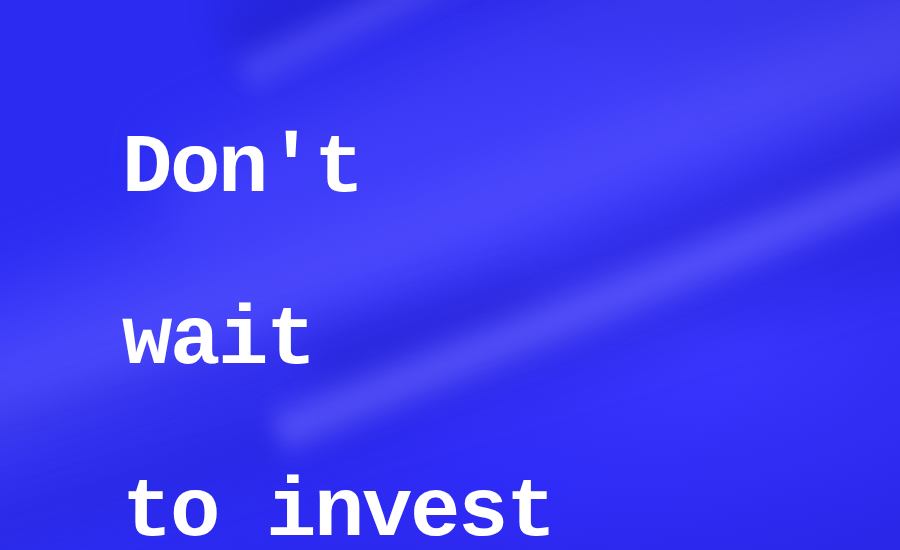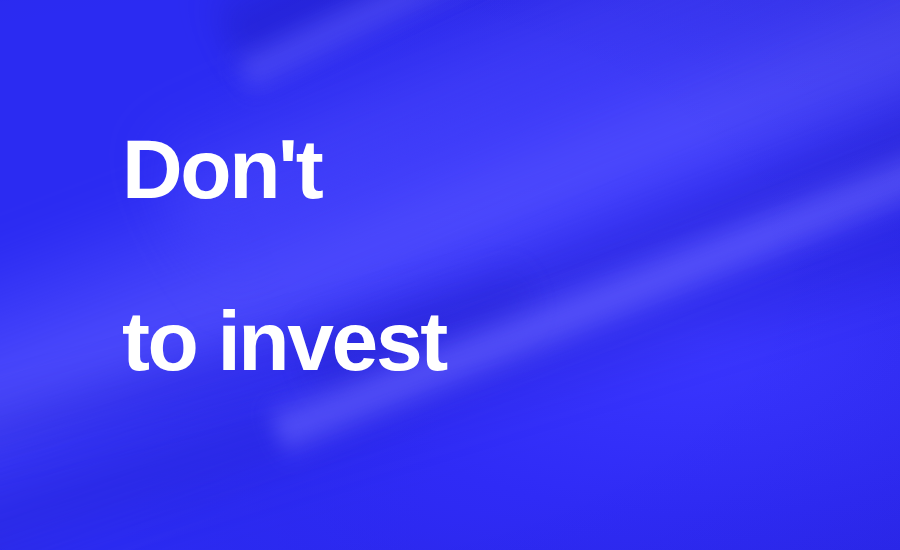--- a/index.html
+++ b/index.html
@@ -1,21 +1,21 @@
 <!DOCTYPE html>
 <html><head>
 <meta charset="utf-8">
 <title>Invest Banner</title>
 <style>
   html, body {
     margin: 0;
     padding: 0;
     background: #1f1fd0;
   }
-  * { box-sizing: border-box; }
+  * { box-sizing: border-box; font-family: Liberation Mono, monospace; }
 
   .banner {
     position: relative;
     width: 900px;
     height: 550px;
     overflow: hidden;
     background: #2a2aee;
     font-family: "Liberation Sans", sans-serif;
   }
 
@@ -201,18 +201,19 @@
   <div class="shade-1"></div>
   <div class="shade-2"></div>
   <div class="shade-3"></div>
   <div class="shade-4"></div>
   <div class="ribbon-hi"></div>
   <div class="ribbon-hi-2"></div>
   <div class="vignette"></div>
 
   <h1 class="headline">
     <span class="line">Don't</span>
+    <span class="line">wait</span>
     <span class="line">to invest</span>
     
     
   </h1>
 
 </div>
 
 </body></html>

